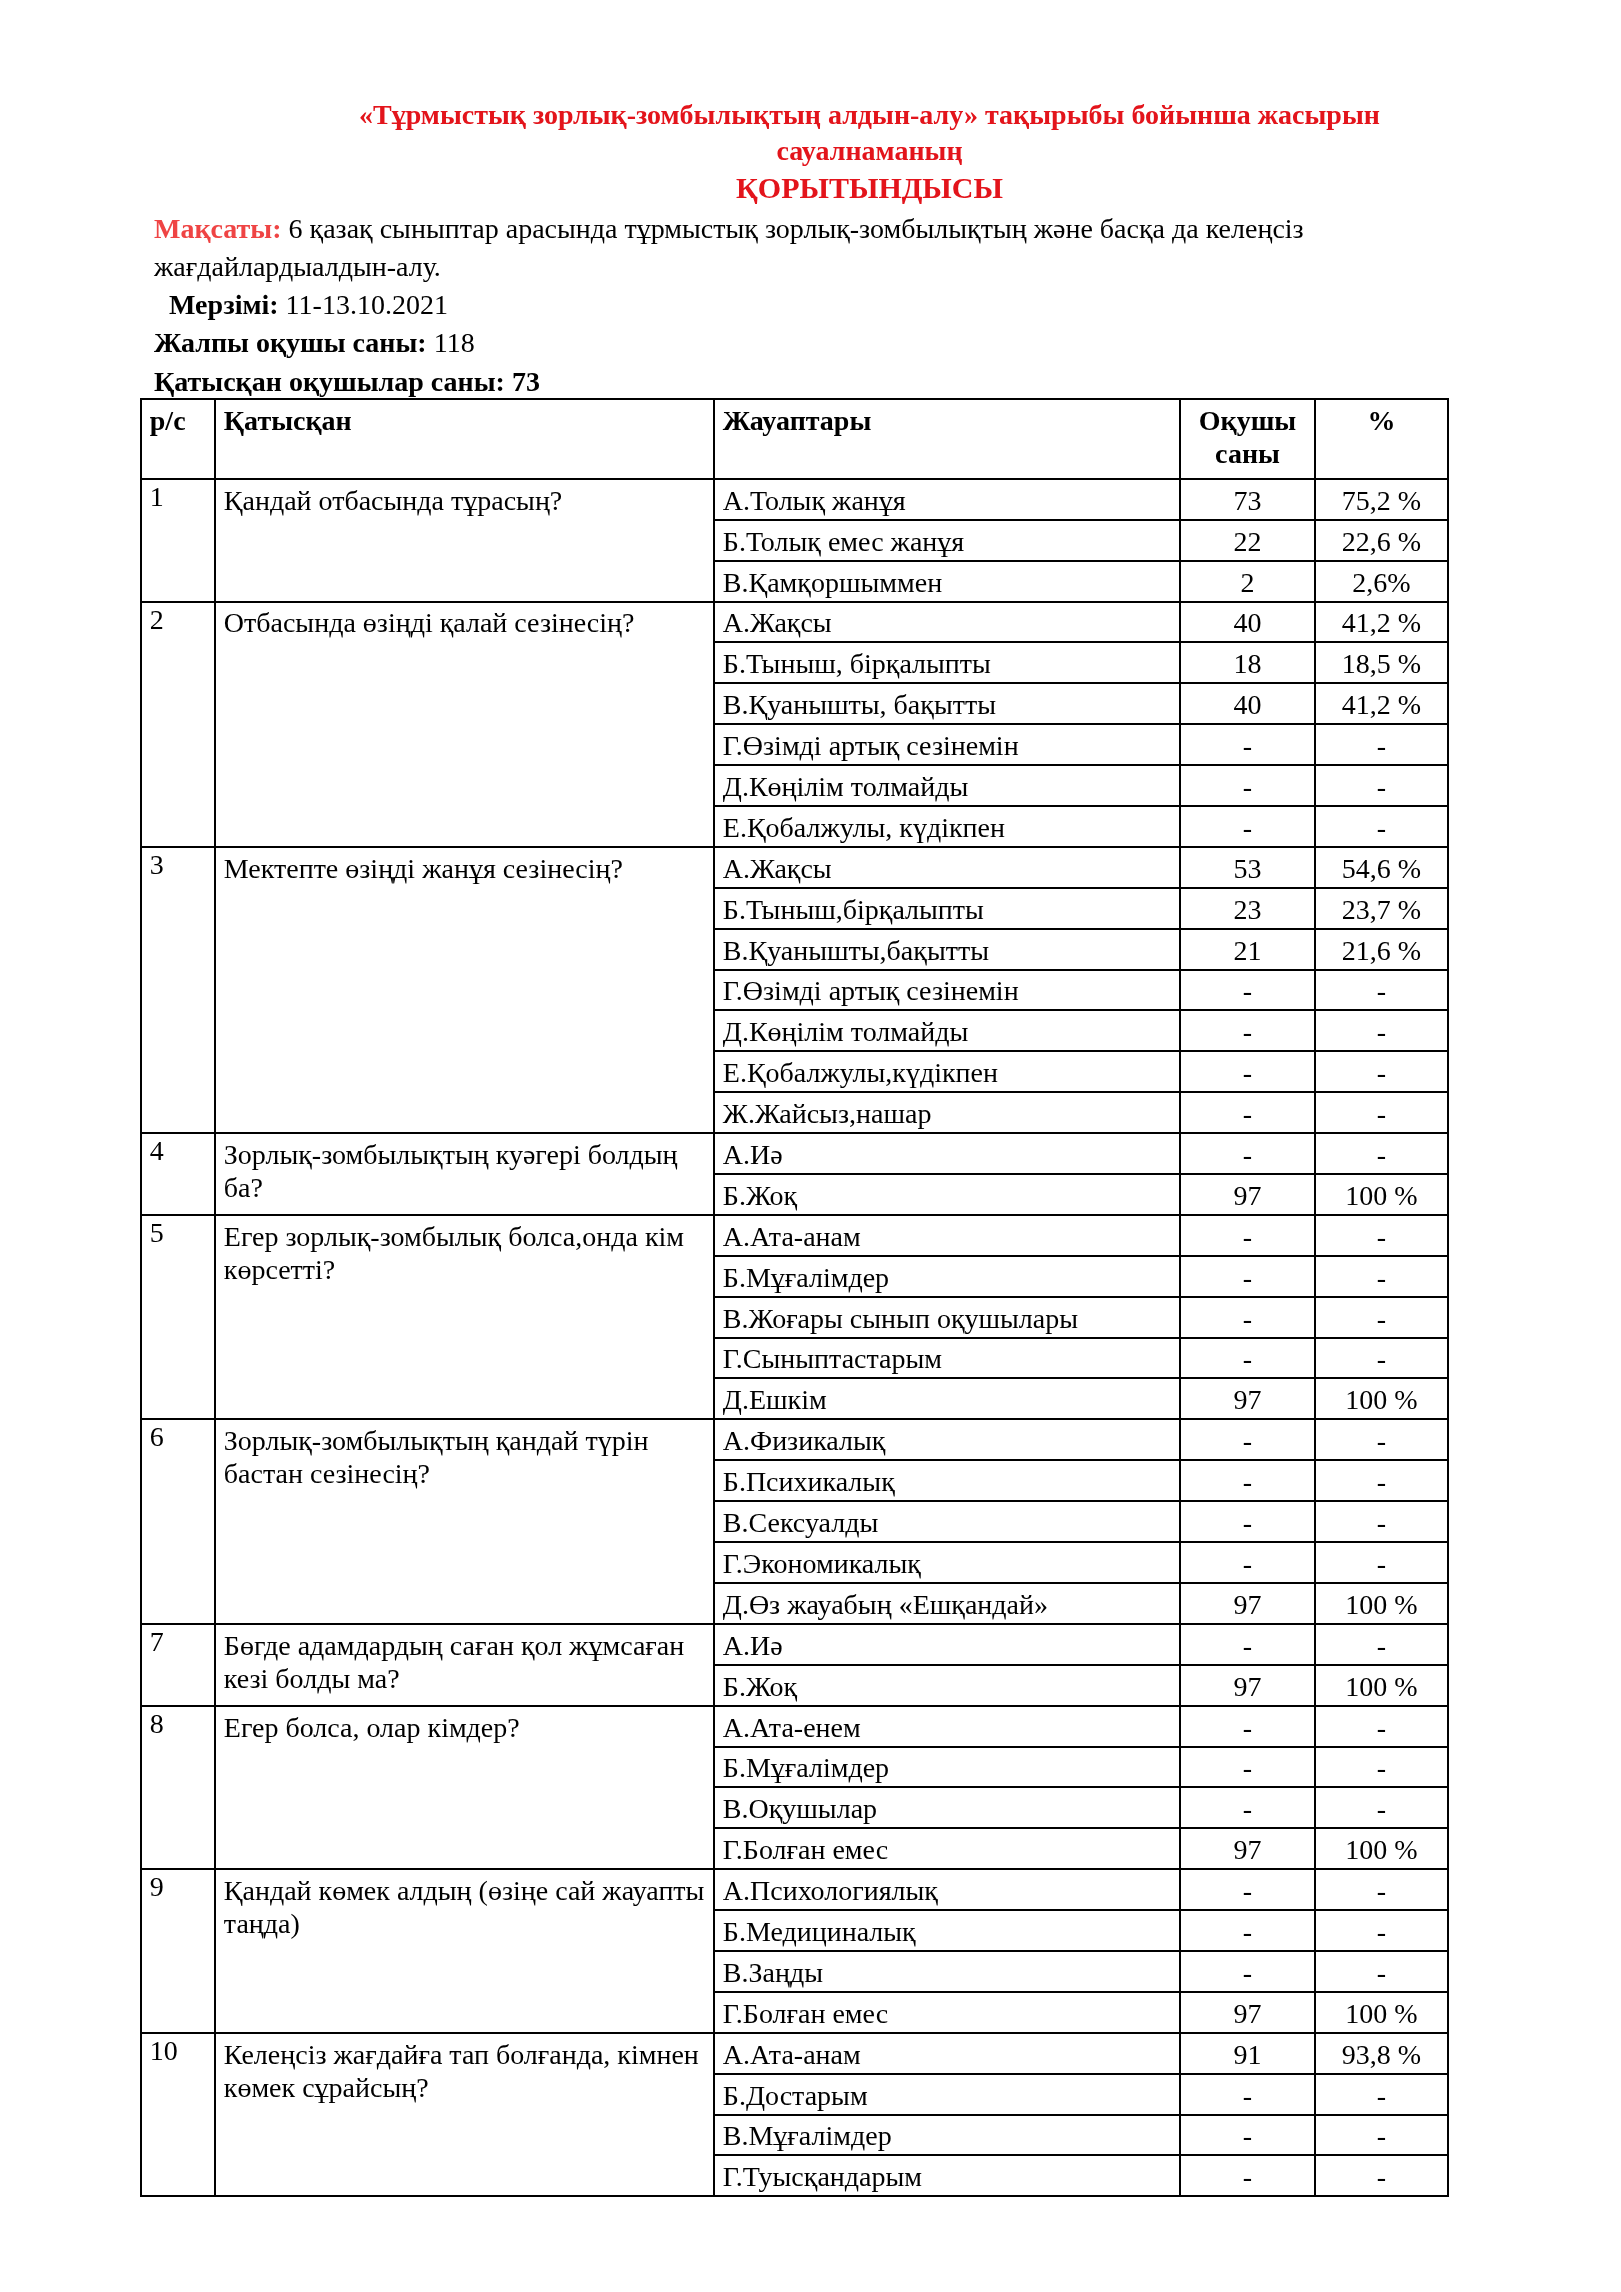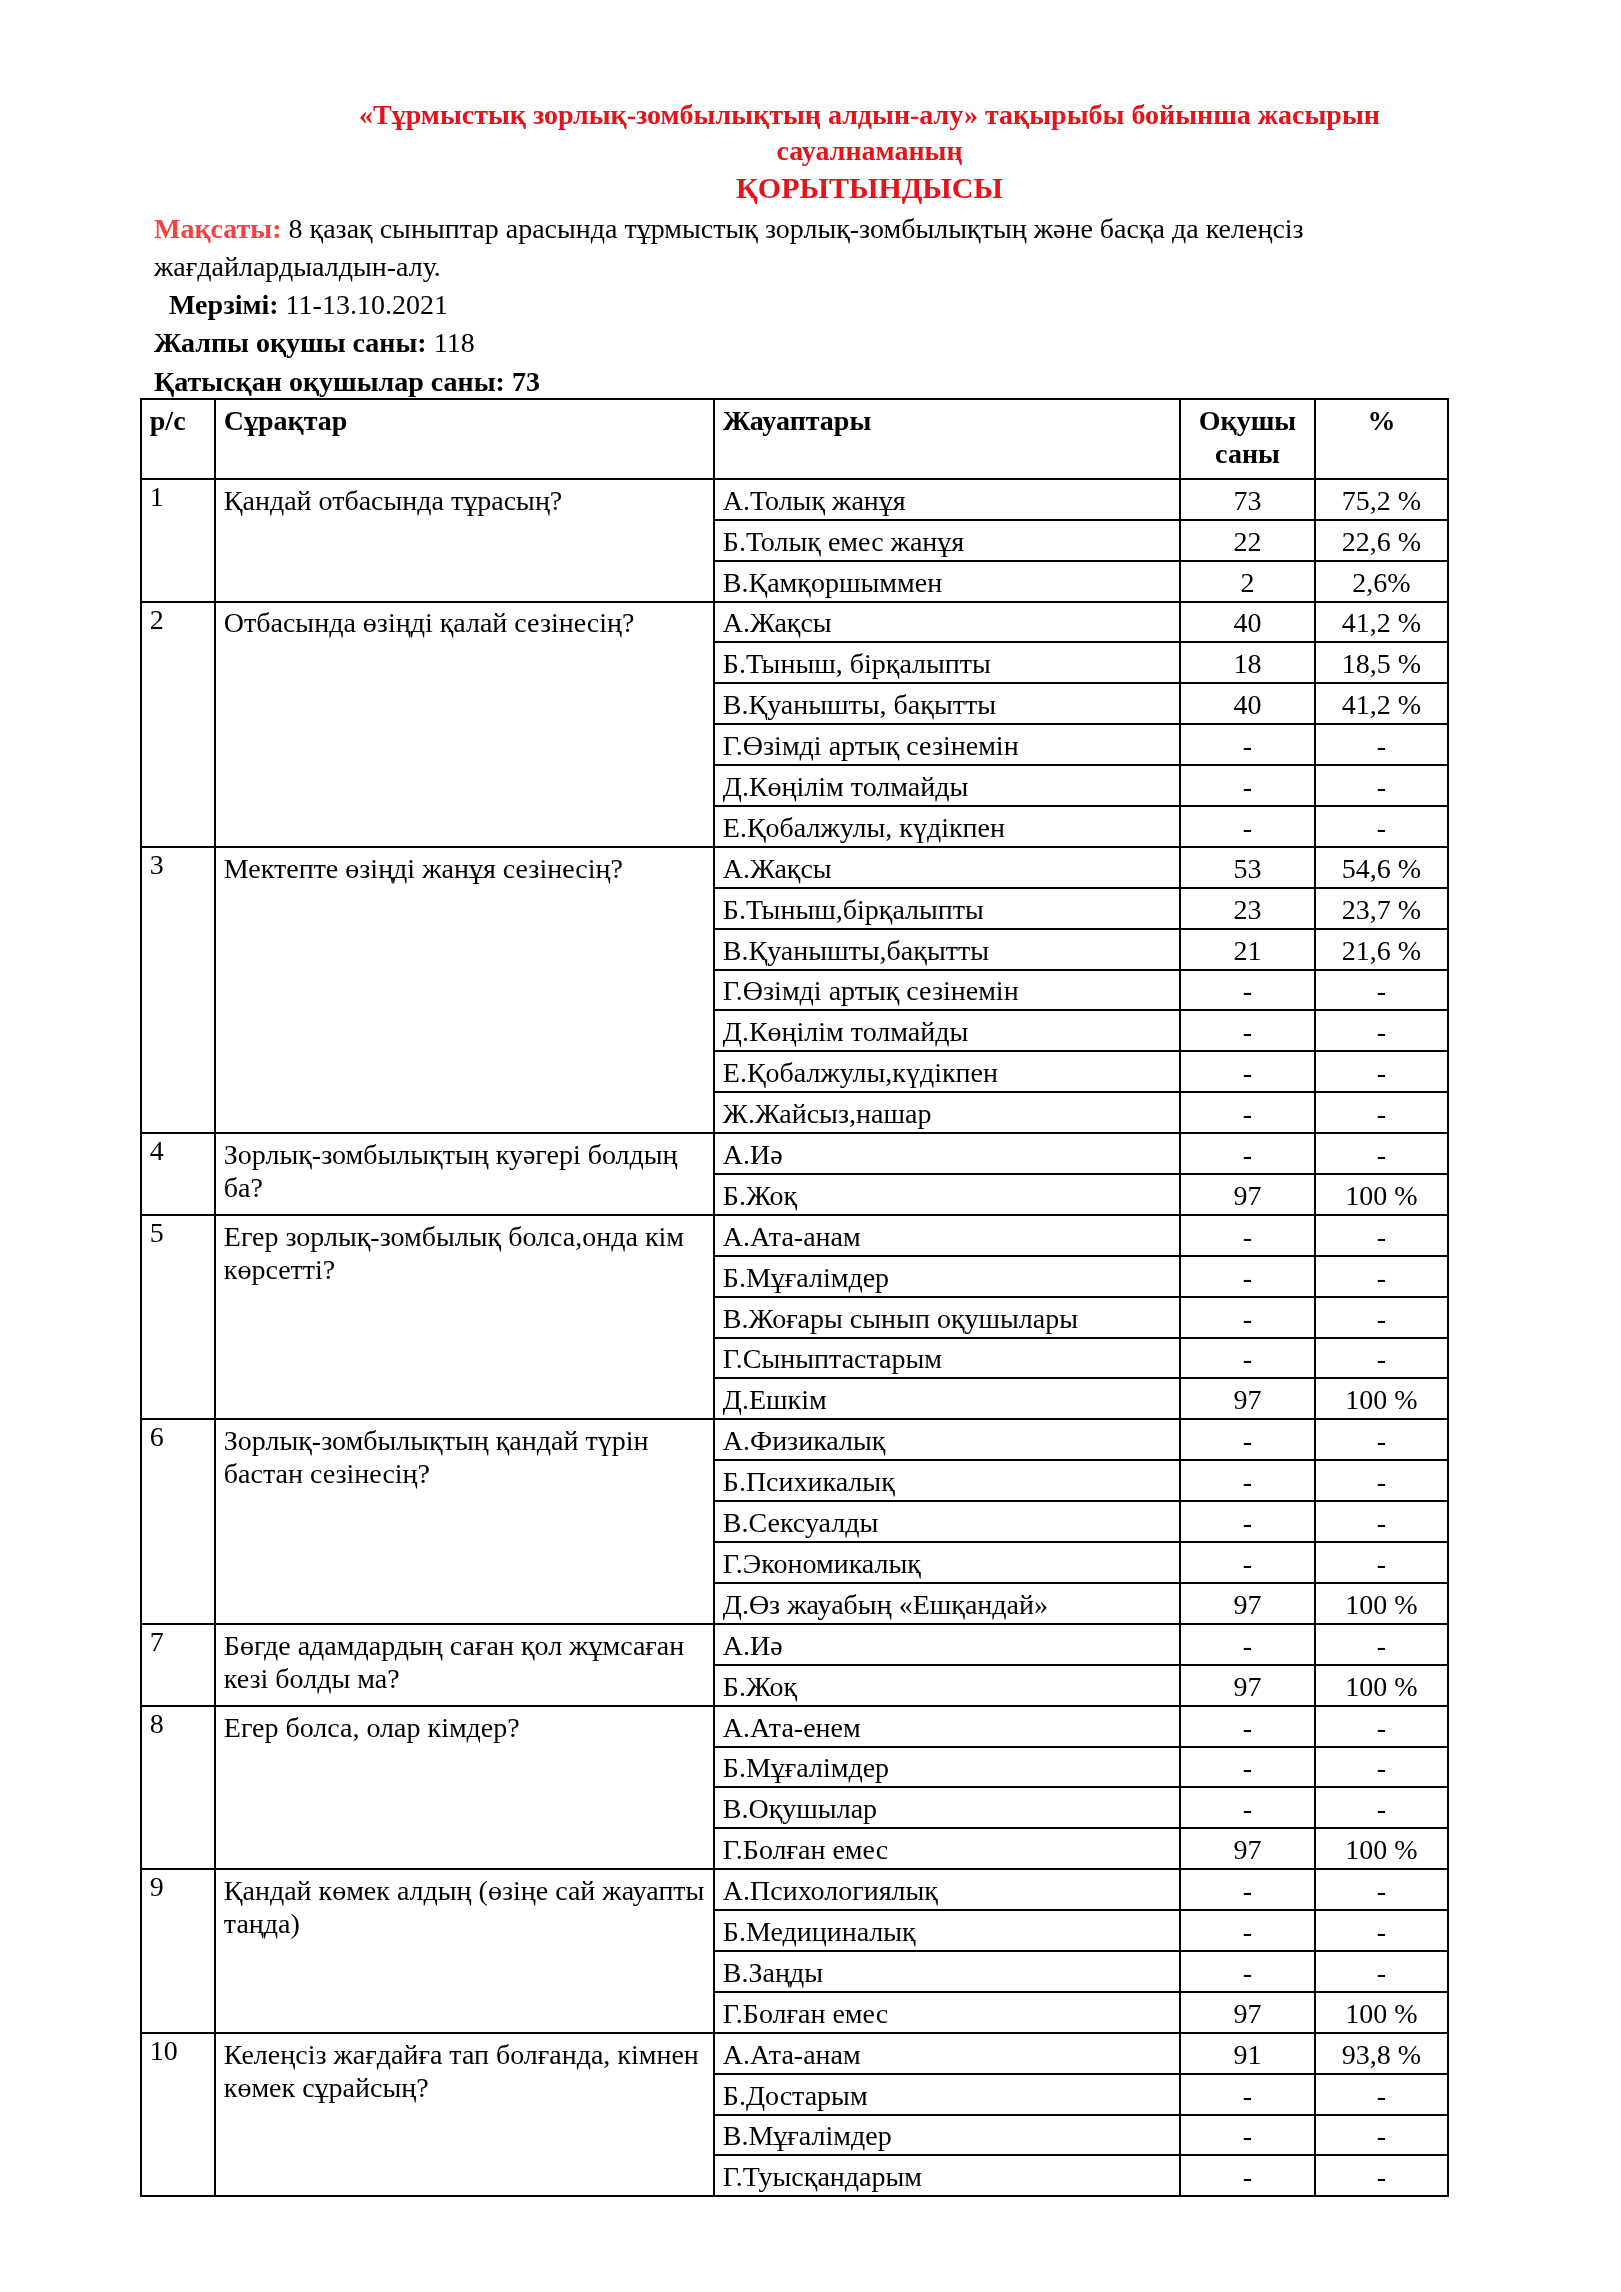--- a/index.html
+++ b/index.html
@@ -45,21 +45,21 @@
   tr.group-start td { border-top-width: 2.9px; }
 </style>
 </head>
 <body>
 
 <div id="t1" class="title">«Тұрмыстық зорлық-зомбылықтың алдын-алу» тақырыбы бойынша жасырын</div>
 <div id="t2" class="title">сауалнаманың</div>
 <div id="t3" class="title">ҚОРЫТЫНДЫСЫ</div>
 
 <div id="l1" class="info">
-  <b class="red">Мақсаты:</b><span> 8  қазақ сыныптар арасында тұрмыстық зорлық-зомбылықтың және басқа да келеңсіз</span>
+  <b class="red">Мақсаты:</b><span> 6  қазақ сыныптар арасында тұрмыстық зорлық-зомбылықтың және басқа да келеңсіз</span>
 </div>
 <div id="l2" class="info">жағдайлардыалдын-алу.</div>
 <div id="l3" class="info">
   <b>Мерзімі:</b><span> 11-13.10.2021</span>
 </div>
 <div id="l4" class="info">
   <b>Жалпы оқушы саны:</b><span> 118</span>
 </div>
 <div id="l5" class="info">
   <b>Қатысқан оқушылар саны:</b><b> 73</b>
@@ -69,21 +69,21 @@
   <colgroup>
       <col class="c1">
       <col class="c2">
       <col class="c3">
       <col class="c4">
       <col class="c5">
     </colgroup>
   <thead>
     <tr>
       <th>р/с</th>
-      <th>Сұрақтар</th>
+      <th>Қатысқан</th>
       <th>Жауаптары</th>
       <th class="num">Оқушы саны</th>
       <th class="pct">%</th>
     </tr>
   </thead>
   <tbody id="survey-body">
       <tr class="group-start">
         <td rowspan="3">1</td>
         <td class="q" rowspan="3">Қандай отбасында тұрасың?</td>
         <td class="a">А.Толық жанұя</td>

